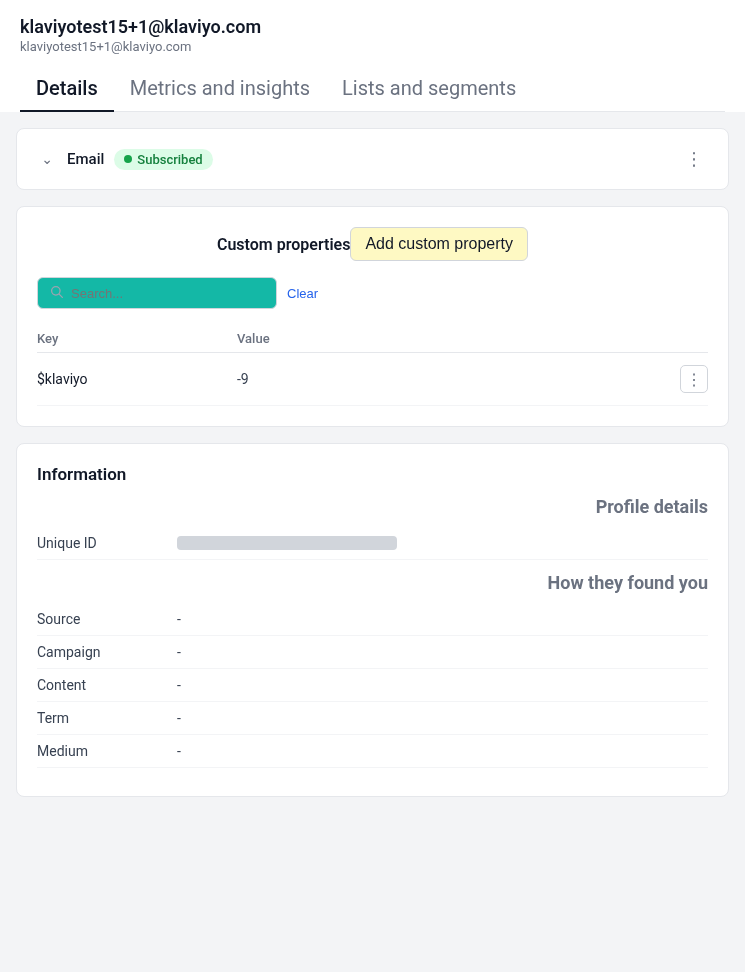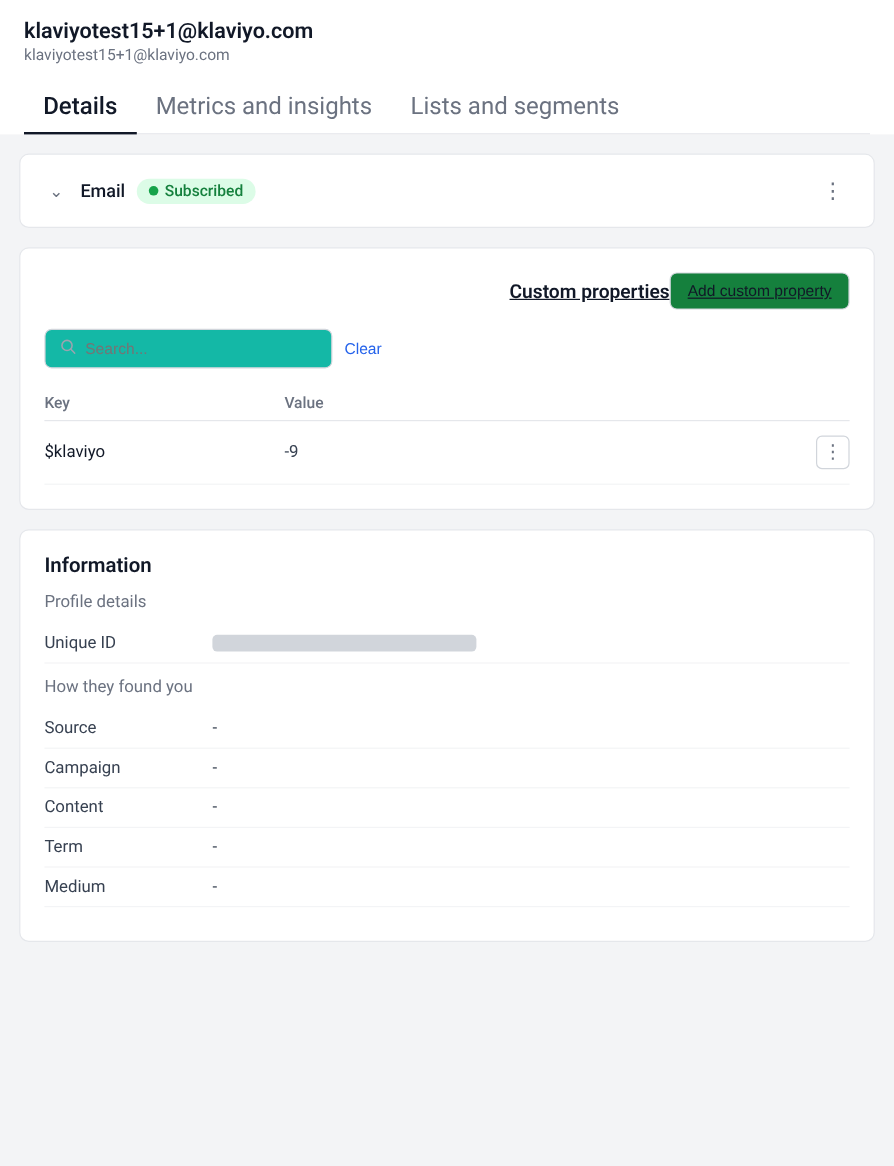--- a/index.html
+++ b/index.html
@@ -108,35 +108,34 @@
       cursor: pointer;
       color: #6b7280;
       font-size: 18px;
       background: none;
       border: none;
     }
     
     .card-header {
       display: flex;
       align-items: center;
-      justify-content: flex-end;
+      justify-content: center;
       margin-bottom: 16px;
-      text-decoration: underline;
     }
     .card-title {
       font-size: 16px;
       font-weight: 600;
       color: #111827;
     }
     .add-property-btn {
       padding: 7px 14px;
       border: 1px solid #d1d5db;
       border-radius: 6px;
-      background: #15803d;
-      font-size: 13px;
+      background: #fef9c3;
+      font-size: 16px;
       font-weight: 500;
       color: #111827;
       cursor: pointer;
     }
     .search-row {
       display: flex;
       align-items: center;
       gap: 10px;
       margin-bottom: 16px;
     }
@@ -210,25 +209,26 @@
       justify-content: center;
       border: 1px solid #d1d5db;
       border-radius: 5px;
       cursor: pointer;
       color: #6b7280;
       font-size: 16px;
       background: #fff;
     }
     
     .info-section-title {
-      font-size: 14px;
-      font-weight: 400;
+      font-size: 18px;
+      font-weight: 700;
       color: #6b7280;
       margin-bottom: 10px;
       margin-top: 4px;
+      text-align: right;
     }
     .info-row {
       display: flex;
       align-items: center;
       padding: 8px 0;
       border-bottom: 1px solid #f3f4f6;
     }
     .info-label {
       width: 140px;
       font-size: 14px;

